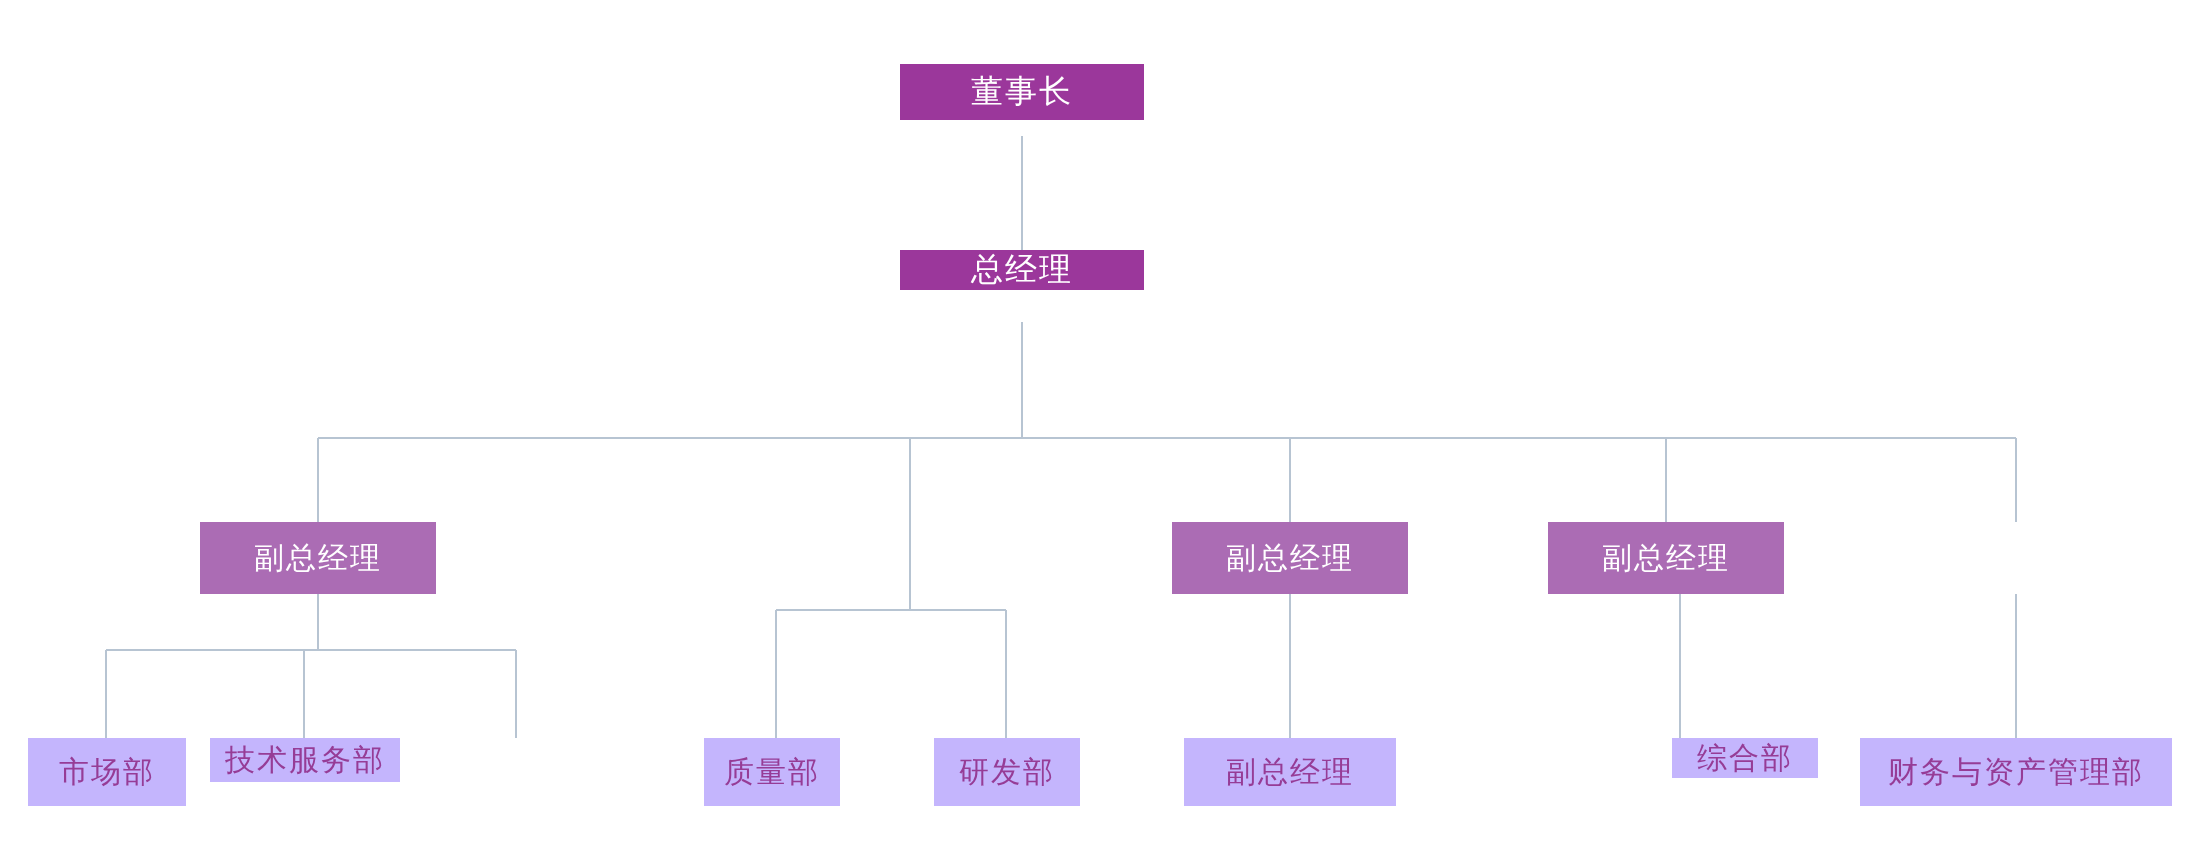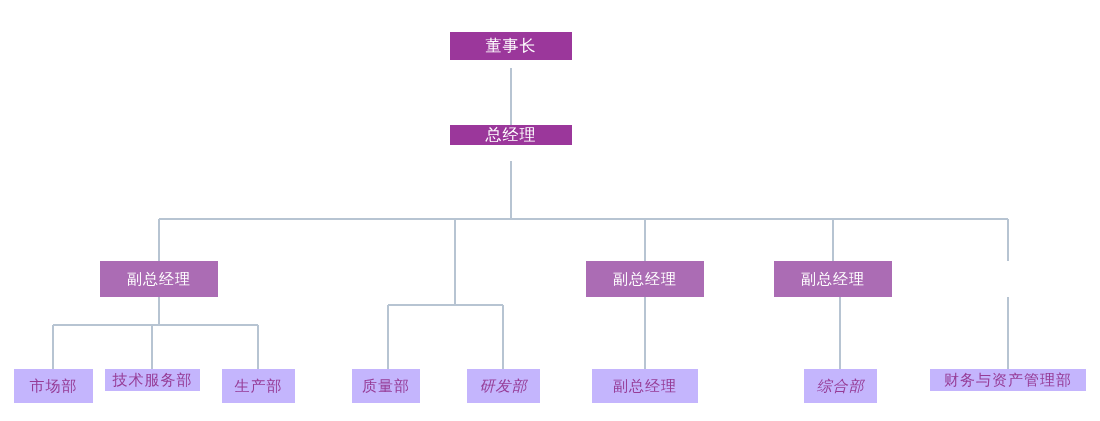--- a/index.html
+++ b/index.html
@@ -115,37 +115,34 @@
 
 
   <div class="node level-dept" style="left:14px; top:369px; width:79px; height:34px;">
     <span class="node-label">市场部</span>
   </div>
 
   <div class="node level-dept" style="left:105px; top:369px; width:95px; height:22px;">
     <span class="node-label">技术服务部</span>
   </div>
 
-  <div class="node level-dept" style="left:222px; top:369px; width:73px; height:34px;">
-    <span class="node-label">生产部</span>
-  </div>
 
   <div class="node level-dept" style="left:352px; top:369px; width:68px; height:34px;">
     <span class="node-label">质量部</span>
   </div>
 
-  <div class="node level-dept" style="left:467px; top:369px; width:73px; height:34px;font-style:italic;">
+  <div class="node level-dept" style="left:467px; top:369px; width:73px; height:34px;">
     <span class="node-label">研发部</span>
   </div>
 
   <div class="node level-dept" style="left:592px; top:369px; width:106px; height:34px;">
     <span class="node-label">副总经理</span>
   </div>
 
-  <div class="node level-dept" style="left:804px; top:369px; width:73px; height:34px;font-style:italic;">
+  <div class="node level-dept" style="left:836px; top:369px; width:73px; height:20px;">
     <span class="node-label">综合部</span>
   </div>
 
-  <div class="node level-dept" style="left:930px; top:369px; width:156px; height:22px;">
+  <div class="node level-dept" style="left:930px; top:369px; width:156px; height:34px;">
     <span class="node-label">财务与资产管理部</span>
   </div>
 
 </div>
 
 </body></html>

